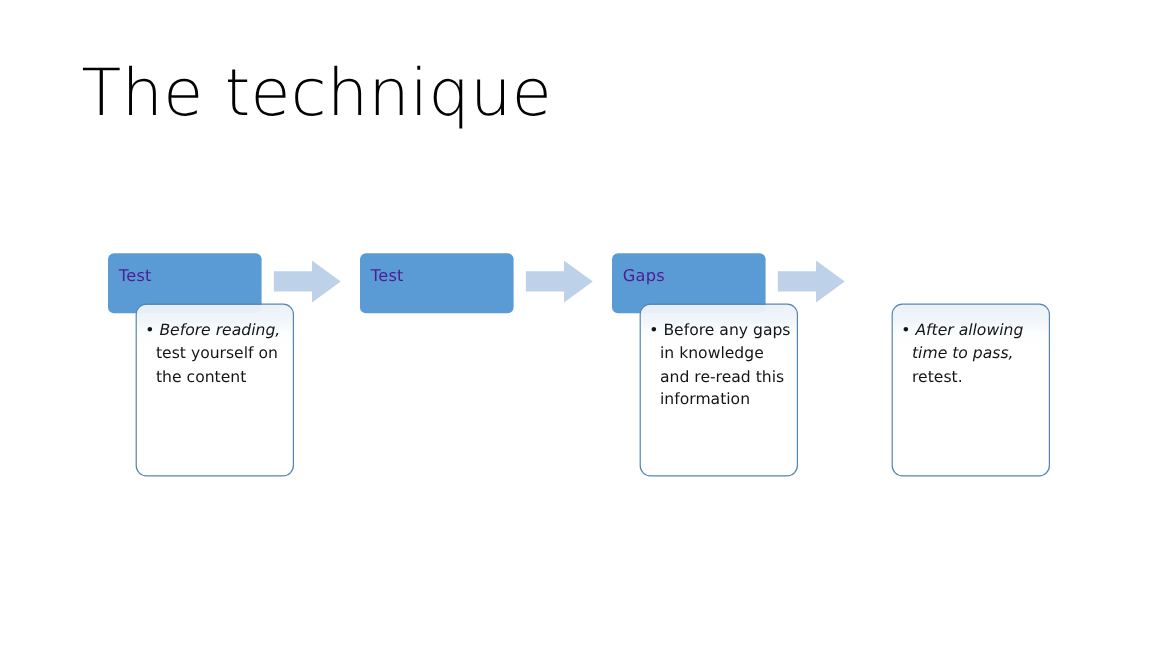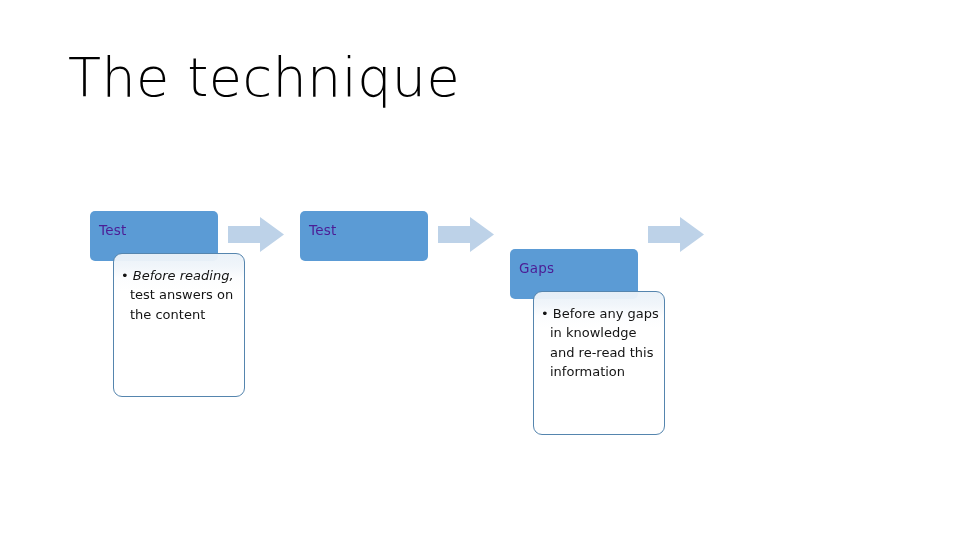--- a/index.html
+++ b/index.html
@@ -123,21 +123,21 @@
   <div id="slide-title">The technique</div>
 
   <div id="process-chain">
 
     <div class="process-step" style="left:90px;">
       <div class="step-header">
         <span class="step-header-label">Test</span>
       </div>
       <div class="step-card">
         <div class="step-card-text">
-          <span class="bullet">• </span><i>Before reading,</i><span> test answers on the content</span>
+          <span class="bullet">• </span><i>Before reading,</i><span> test yourself on the content</span>
         </div>
       </div>
     </div>
 
     <div class="chain-arrow" style="left:228px;">
       <svg viewBox="0 0 56 35" xmlns="http://www.w3.org/2000/svg">
         <polygon points="0,9 32,9 32,0 56,17.5 32,35 32,26 0,26" fill="#BDD2E8"></polygon>
       </svg>
     </div>
 
@@ -146,34 +146,39 @@
         <span class="step-header-label">Test</span>
       </div>
     </div>
 
     <div class="chain-arrow" style="left:438px;">
       <svg viewBox="0 0 56 35" xmlns="http://www.w3.org/2000/svg">
         <polygon points="0,9 32,9 32,0 56,17.5 32,35 32,26 0,26" fill="#BDD2E8"></polygon>
       </svg>
     </div>
 
-    <div class="process-step" style="left:510px;margin-top:38px;">
+    <div class="process-step" style="left:510px;">
       <div class="step-header">
         <span class="step-header-label">Gaps</span>
       </div>
       <div class="step-card">
         <div class="step-card-text">
           <span class="bullet">• </span><i></i><span>Before any gaps in knowledge and re-read this information</span>
         </div>
       </div>
     </div>
 
     <div class="chain-arrow" style="left:648px;">
       <svg viewBox="0 0 56 35" xmlns="http://www.w3.org/2000/svg">
         <polygon points="0,9 32,9 32,0 56,17.5 32,35 32,26 0,26" fill="#BDD2E8"></polygon>
       </svg>
     </div>
 
     <div class="process-step" style="left:720px;">
+      <div class="step-card">
+        <div class="step-card-text">
+          <span class="bullet">• </span><i>After allowing time to pass,</i><span> retest.</span>
+        </div>
+      </div>
     </div>
 
   </div>
 </div>
 
 </body></html>

